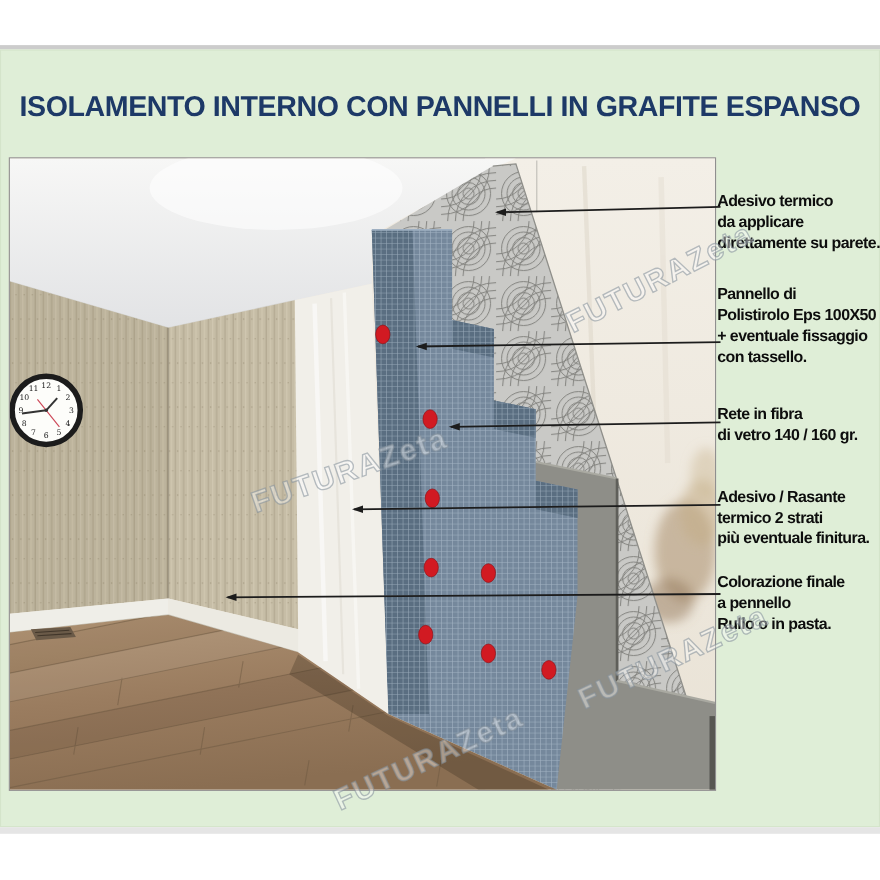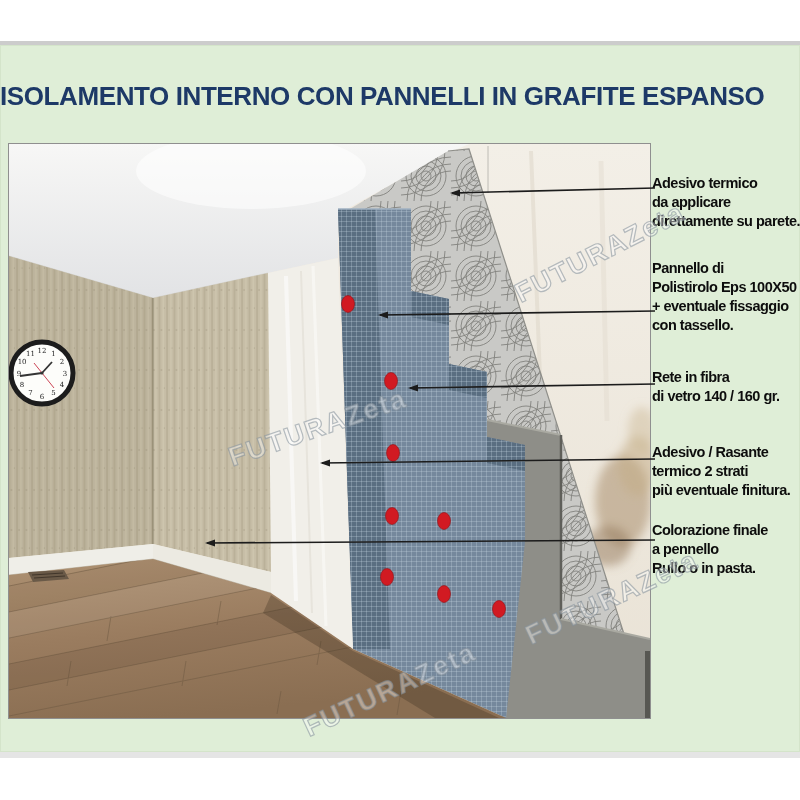--- a/index.html
+++ b/index.html
@@ -2,21 +2,21 @@
 <html><head>
 <meta charset="utf-8">
 <style>
   html,body{margin:0;padding:0;}
   .page{position:relative;width:800px;height:800px;background:#ffffff;overflow:hidden;
         font-family:"Liberation Sans",sans-serif;}
   .divider-top{position:absolute;left:0;top:41px;width:800px;height:4px;background:#cccccc;}
   .card{position:absolute;left:0;top:45px;width:800px;height:707px;background:#dfeed7;
         border:1px solid #d4e4ca;box-sizing:border-box;}
   .divider-bottom{position:absolute;left:0;top:752px;width:800px;height:6px;background:#e5e5e5;}
-  .title{position:absolute;left:0;top:81px;width:800px;text-align:left;
+  .title{position:absolute;left:0;top:81px;width:800px;text-align:center;
          font-size:26px;font-weight:bold;color:#1d3967;letter-spacing:-0.4px;white-space:nowrap;}
   .photo{position:absolute;left:8px;top:143px;width:641px;height:574px;
          border:1px solid #8f8f8f;box-sizing:content-box;background:#efe9df;}
   .photo svg{display:block;}
   .arrows{position:absolute;left:8px;top:143px;width:792px;height:574px;pointer-events:none;z-index:20;}
   .callout{position:absolute;left:652px;width:150px;z-index:15;color:#0d0d0d;
            font-size:14.5px;font-weight:bold;letter-spacing:-0.5px;line-height:19px;}
   .callout span{display:block;white-space:nowrap;}
   .wm{position:absolute;z-index:50;pointer-events:none;white-space:nowrap;
       font-size:27px;font-weight:600;letter-spacing:2px;

